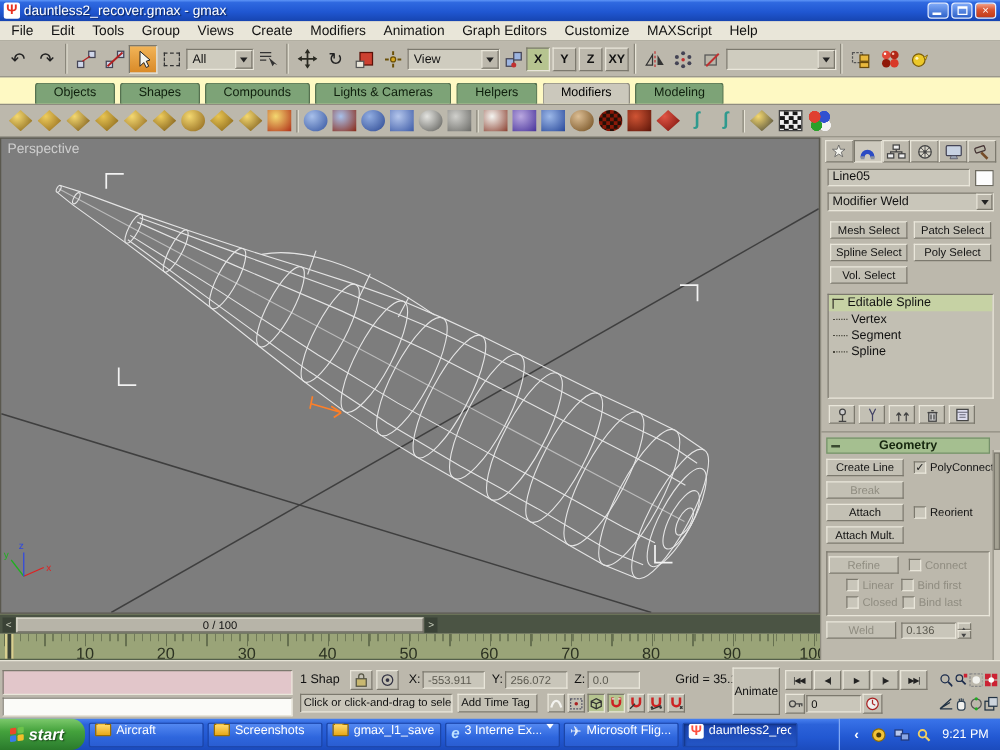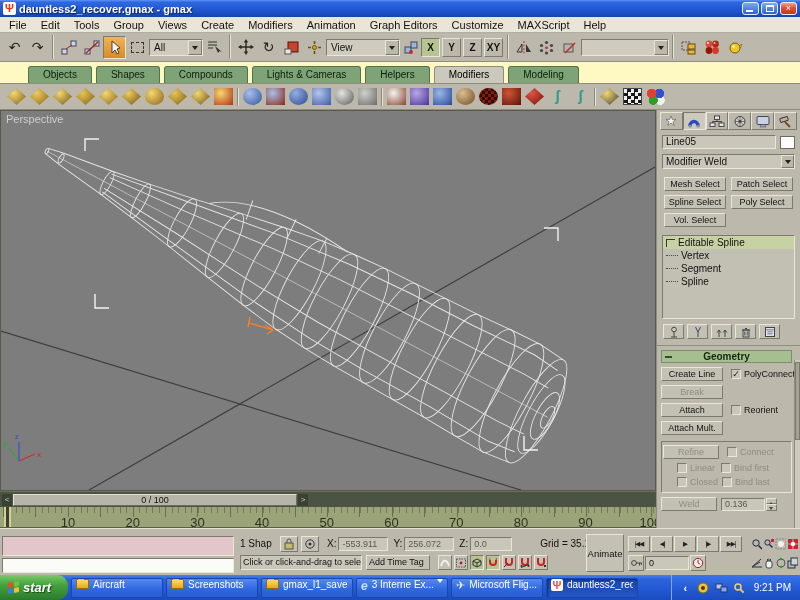--- a/index.html
+++ b/index.html
@@ -4,21 +4,21 @@
 <style>
   * { box-sizing: border-box; margin: 0; padding: 0; }
   html,body { width:800px; height:600px; overflow:hidden; }
   body { font-family:"Liberation Sans", sans-serif; position:relative; background:#bcb8ac; font-size:10px; color:#111; }
 
   
   .titlebar { position:absolute; top:0; left:0; width:800px; height:17px;
     background:linear-gradient(180deg,#5e95f7 0%,#2f69e0 12%,#2057d2 55%,#1644b0 100%);
     display:flex; align-items:center; padding:0 3px; color:#fff; }
   .title-ico { width:13px; height:13px; color:#e83020; font-weight:bold; font-size:11px; line-height:13px; text-align:center; background:#fff; border-radius:2px; margin-right:3px; }
-  .title-text { font-size:11px; font-weight:bold; text-shadow:1px 1px 1px #0a2050; flex:1; white-space:nowrap; overflow:hidden; }
+  .title-text { font-size:11px; font-weight:normal; text-shadow:1px 1px 1px #0a2050; flex:1; white-space:nowrap; overflow:hidden; }
   .tbn { width:17px; height:13px; margin-left:2px; border:1px solid #e8f0ff; border-radius:3px;
     background:linear-gradient(#7fa9f7,#2e62c9); color:#fff; font-size:9px; line-height:11px; text-align:center; position:relative; }
   .tbn.close { background:linear-gradient(#f2a38b,#d9532f 45%,#c03a18); }
   .tbn .minbar { position:absolute; left:3px; bottom:2px; width:7px; height:2px; background:#fff; }
   .tbn .resbox { position:absolute; left:4px; top:2px; width:8px; height:7px; border:1px solid #fff; border-top-width:2px; }
 
   
   .menubar { position:absolute; top:17px; left:0; width:800px; height:16px; background:#e9e6d9;
     border-bottom:1px solid #b2afa2; display:flex; align-items:center; font-size:11px; padding-left:2px; }
   .menu-item { padding:1px 7px; white-space:nowrap; }
@@ -66,21 +66,21 @@
 
   
   .main { position:absolute; top:110px; left:0; width:800px; height:418px; display:flex; }
   .vpcol { width:656px; display:flex; flex-direction:column; }
   .viewport { height:381px; position:relative; background:#7d7d7d; border:1px solid #5a584e; }
   .vp-label { position:absolute; left:5px; top:2px; font-size:11px; color:#cfcfcf; }
 
   
   .sliderrow { height:16px; background:#4b5444; display:flex; align-items:center; padding:2px; border-top:1px solid #6a7258; }
   .sl-arrow { width:10px; height:12px; background:#3a4236; color:#cfd4c2; font-size:8px; line-height:12px; text-align:center; flex:none; }
-  .sl-btn { width:284px; height:12px; margin:0 1px; background:#b7b4a8; border:1px solid; border-color:#e4e1d4 #6e6b60 #6e6b60 #e4e1d4;
+  .sl-btn { width:326px; height:12px; margin:0 1px; background:#b7b4a8; border:1px solid; border-color:#e4e1d4 #6e6b60 #6e6b60 #e4e1d4;
     font-size:9px; line-height:10px; text-align:center; color:#111; flex:none; }
 
   
   .ruler { height:21px; background:#9aa478; position:relative; border-bottom:1px solid #55604a; overflow:hidden;
     background-image:
       repeating-linear-gradient(90deg, #667050 0 1px, transparent 1px 32.4px),
       repeating-linear-gradient(90deg, #707a58 0 1px, transparent 1px 6.5px);
     background-size:100% 10px, 100% 6px; background-repeat:no-repeat; background-position:3px 0, 3px 0; }
   .rlabel { position:absolute; top:8px; width:24px; text-align:center; font-size:13px; color:#2c3222; }
   .tmarker { position:absolute; left:4px; top:0; width:7px; height:21px; border-left:2px solid #d8d090; border-right:2px solid #d8d090; background:#3a4236; }

